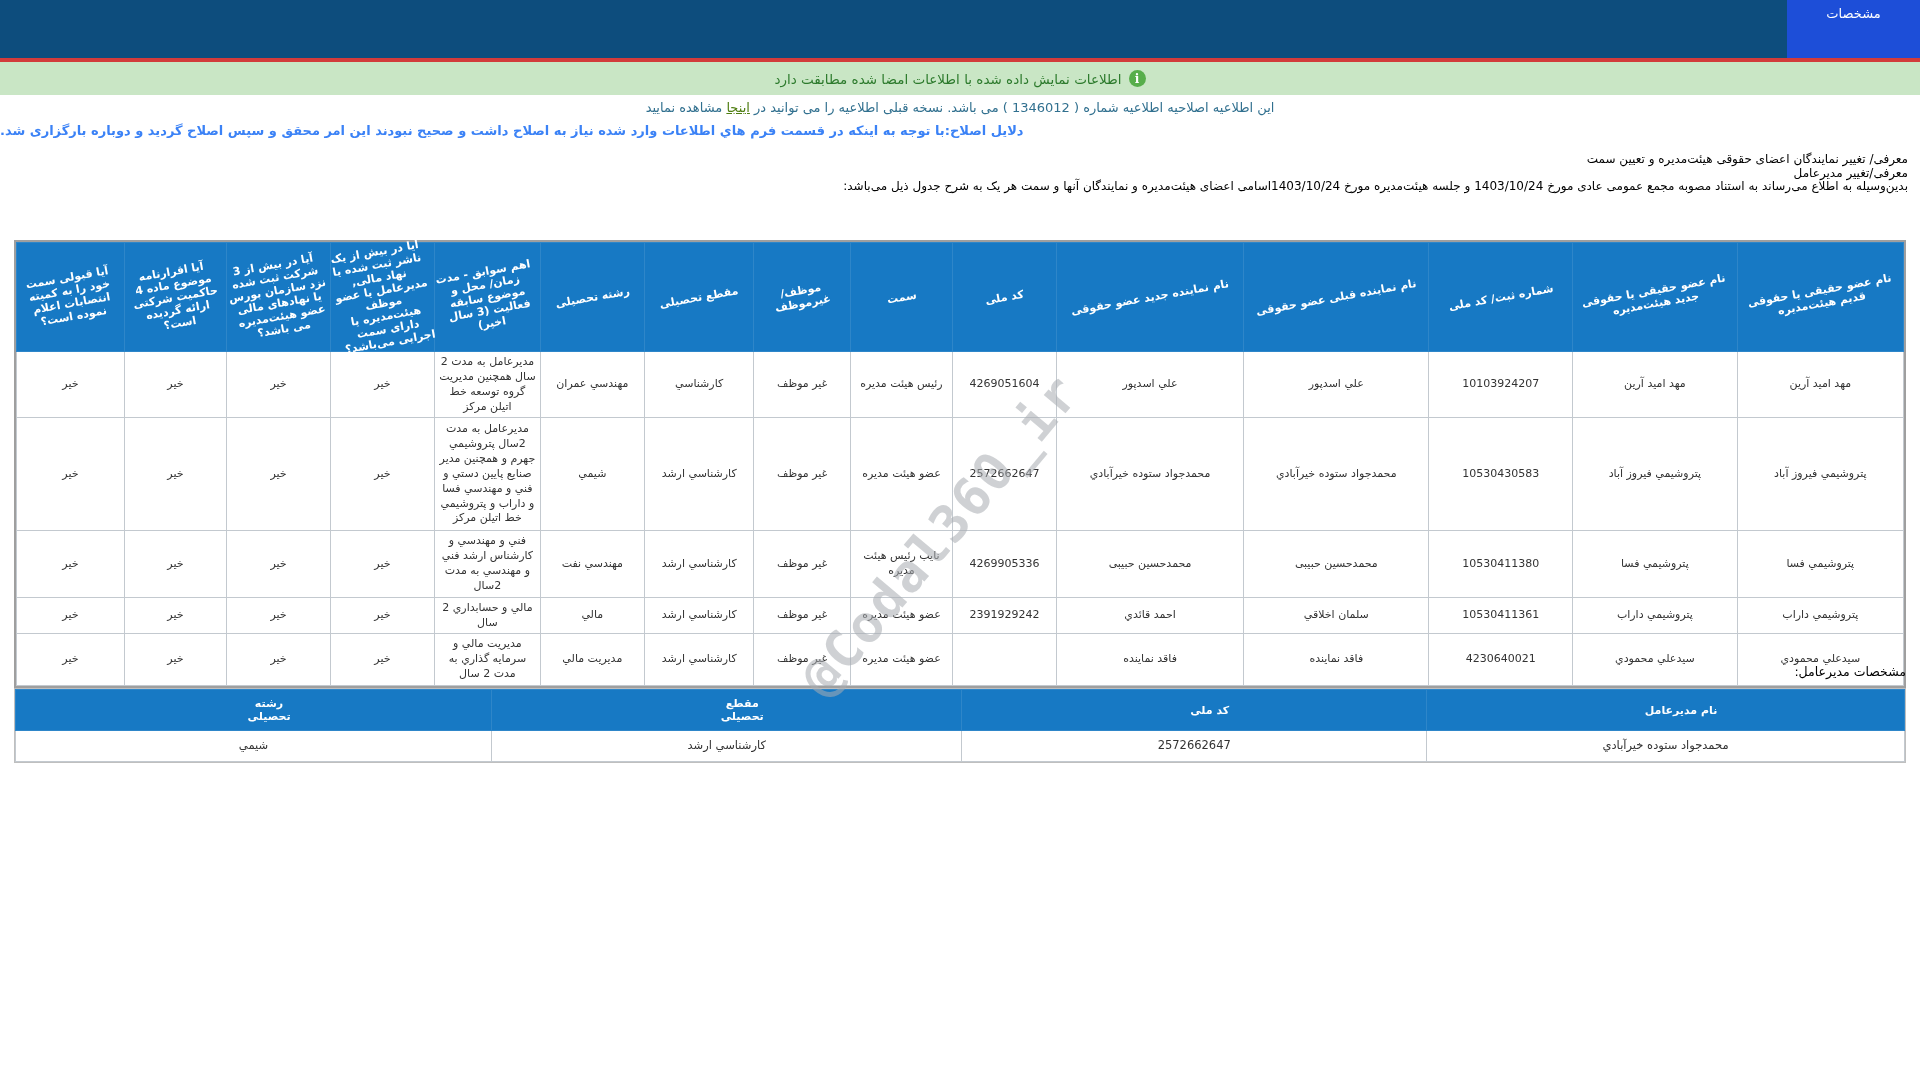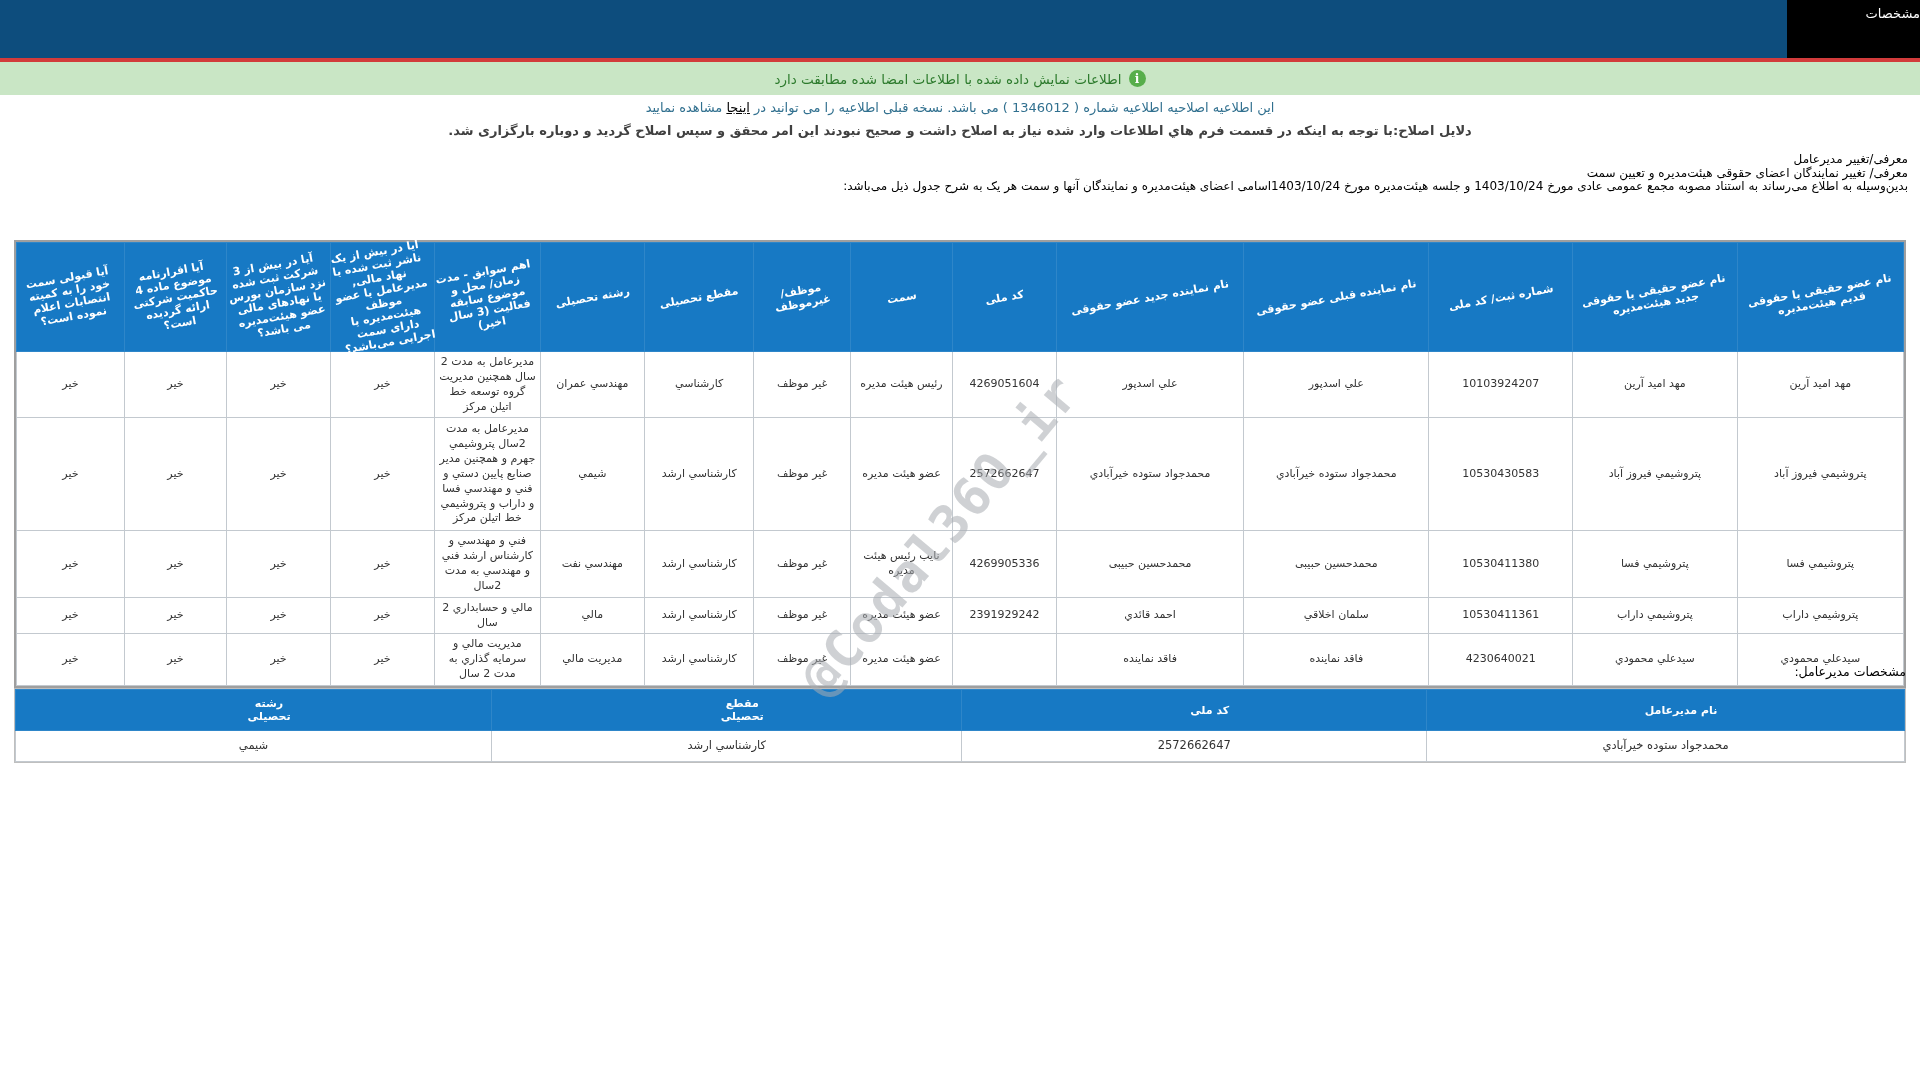--- a/index.html
+++ b/index.html
@@ -5,36 +5,36 @@
   html,body{margin:0;padding:0;}
   body{
     width:1920px;height:1080px;position:relative;overflow:hidden;
     background:#ffffff;direction:rtl;
     font-family:"DejaVu Sans","Liberation Sans",sans-serif;
   }
   
   .topbar{position:absolute;top:0;left:0;right:0;height:58px;background:#0d4d7d;}
   .tab{
     position:absolute;top:0;right:0;width:133px;height:58px;box-sizing:border-box;
-    background:#000000;color:#fff;font-size:13px;padding-top:6px;cursor:pointer;
+    background:#1d4ed8;color:#fff;font-size:13px;text-align:center;padding-top:6px;cursor:pointer;
   }
   .redline{position:absolute;top:58px;left:0;right:0;height:4px;background:#d23b3b;}
   .greenbar{
     position:absolute;top:62px;left:0;right:0;height:33px;background:#c9e6c5;
     display:flex;align-items:center;justify-content:center;gap:7px;
     color:#2c7a2c;font-size:13.5px;
   }
   .info-icon{
     width:17px;height:17px;border-radius:50%;background:#57ae4b;color:#fff;
     font-size:12px;font-weight:bold;display:inline-flex;align-items:center;justify-content:center;
     font-family:"DejaVu Serif",serif;flex:0 0 auto;
   }
   .notice1{position:absolute;top:100px;left:0;right:0;text-align:center;color:#31708f;font-size:13px;}
-  .notice1 a{color:#000000;text-decoration:underline;cursor:pointer;}
-  .notice2{position:absolute;top:123px;left:0;right:0;text-align:center;color:#404040;font-weight:bold;font-size:13px;}
+  .notice1 a{color:#4d7c0f;text-decoration:underline;cursor:pointer;}
+  .notice2{position:absolute;top:123px;left:0;right:0;text-align:left;color:#3b82f6;font-weight:bold;font-size:13px;}
   .subject{position:absolute;top:153px;right:12px;left:12px;text-align:right;color:#000;font-size:12px;line-height:13.5px;}
   .subject .t{font-weight:bold;font-size:12.5px;}
   
   .tablewrap{position:absolute;top:240px;right:14px;left:14px;border:2px solid #9f9f9f;background:#fff;}
   table{width:100%;border-collapse:collapse;table-layout:fixed;}
   thead th{
     background:#1779c4;color:#fff;font-size:11px;font-weight:bold;
     vertical-align:middle;text-align:center;padding:2px;border:1px solid #2e86c9;
   }
   .board thead th{height:95px;}
@@ -77,22 +77,22 @@
 <div class="greenbar">
   <span class="info-icon">i</span>
   <span>اطلاعات نمایش داده شده با اطلاعات امضا شده مطابقت دارد</span>
 </div>
 
 <div class="notice1"><span>این اطلاعیه اصلاحیه اطلاعیه شماره ( 1346012 ) می باشد. نسخه قبلی اطلاعیه را می توانید در </span><a>اینجا</a><span> مشاهده نمایید</span></div>
 
 <div class="notice2">دلایل اصلاح:با توجه به اینکه در قسمت فرم هاي اطلاعات وارد شده نیاز به اصلاح داشت و صحیح نبودند این امر محقق و سپس اصلاح گردید و دوباره بارگزاری شد.</div>
 
 <div class="subject">
+  <div>معرفی/ تغییر نمایندگان اعضای حقوقی هیئت‌مدیره و تعیین سمت</div>
   <div>معرفی/تغییر مدیرعامل</div>
-  <div>معرفی/ تغییر نمایندگان اعضای حقوقی هیئت‌مدیره و تعیین سمت</div>
   <div>بدین‌وسیله به اطلاع می‌رساند به استناد مصوبه مجمع عمومی عادی مورخ  1403/10/24  و جلسه هیئت‌مدیره مورخ  1403/10/24اسامی اعضای هیئت‌مدیره و نمایندگان آنها و سمت هر یک به شرح جدول ذیل می‌باشد:</div>
 </div>
 
 <div class="tablewrap">
   <table class="board">
     <colgroup>
       <col class="c1">
         <col class="c2">
         <col class="c3">
         <col class="c4">

